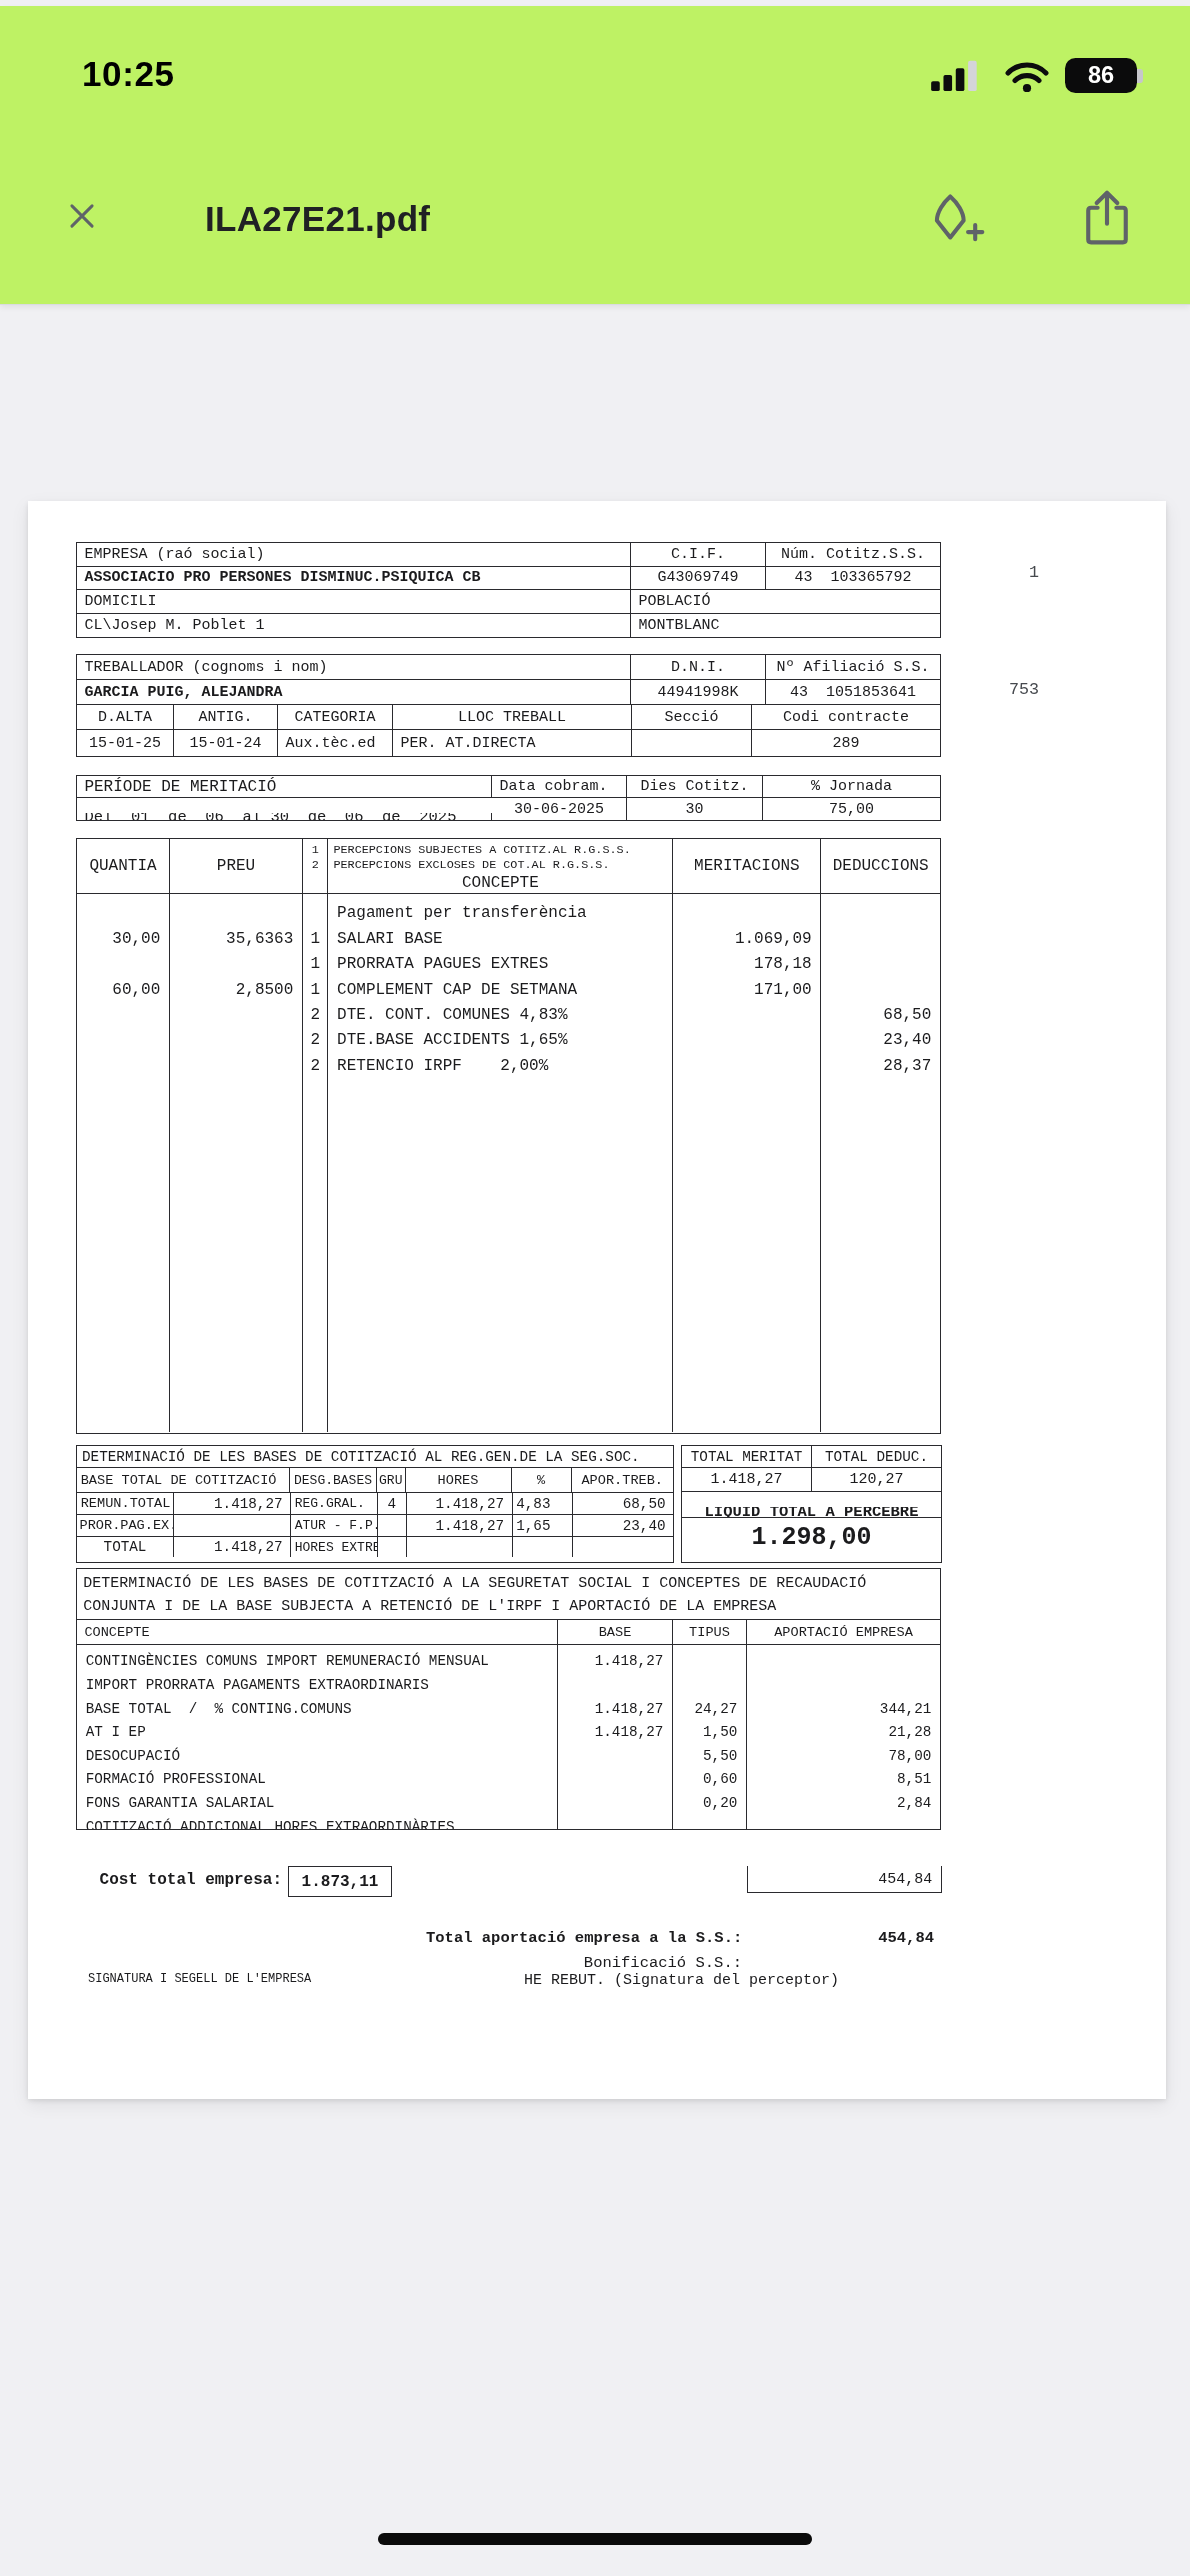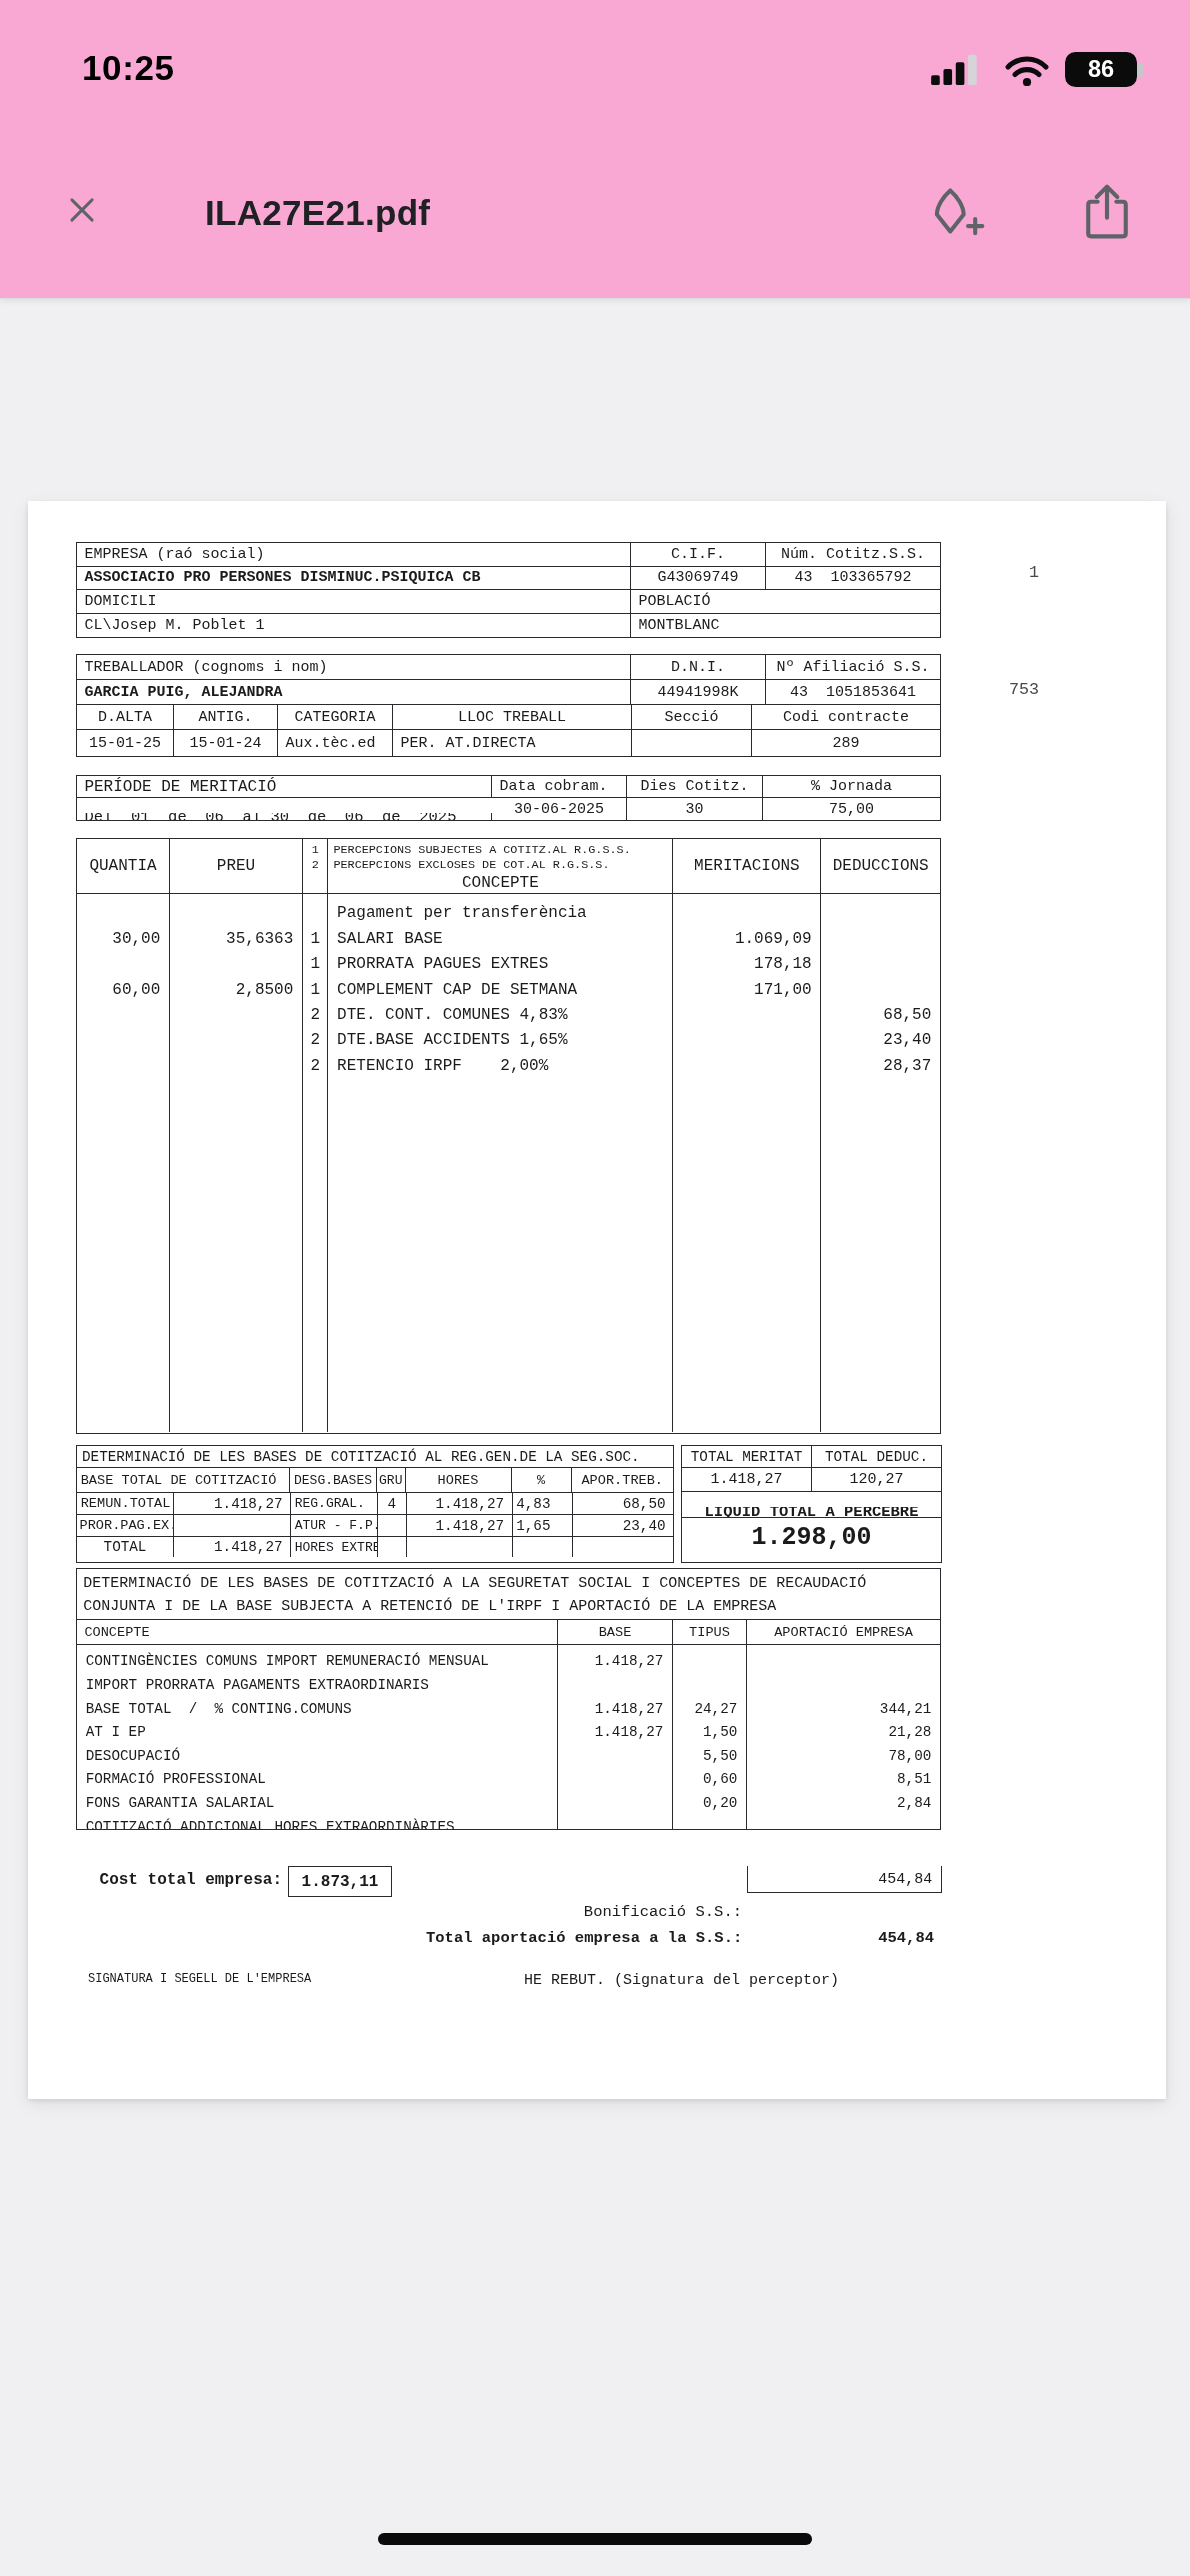--- a/index.html
+++ b/index.html
@@ -1,17 +1,17 @@
 <!DOCTYPE html>
 <html style="font-size:10px"><head>
 <meta charset="utf-8">
 <style>
   html,body{margin:0;padding:0;width:1190px;height:2576px;background:#f0f0f3;overflow:hidden;
     font-family:"Liberation Sans","DejaVu Sans",sans-serif;}
-  .chrome{position:absolute;left:0;top:0;width:1190px;height:298px;background:#f9a8d4;
+  .chrome{position:absolute;left:0;top:6px;width:1190px;height:298px;background:#bef264;
     border-bottom:0.6px solid #dadce0;box-shadow:0 2.5px 6.2px rgba(0,0,0,.07);}
   .time{position:absolute;left:82px;top:48px;font-size:35px;font-weight:700;color:#000;letter-spacing:0.6px;}
   .sig{position:absolute;left:931px;top:53px;}
   .wifi{position:absolute;left:1003px;top:53px;}
   .batt{position:absolute;left:1065px;top:52px;width:72px;height:35px;background:#0b0b0c;border-radius:10.5px;
     color:#fff;font-size:23.6px;font-weight:700;display:flex;align-items:center;justify-content:center;}
   .batt-nub{position:absolute;left:1137px;top:63px;width:6.2px;height:13.6px;background:#c6c6cb;border-radius:0 3.1px 3.1px 0;}
   .closebtn{position:absolute;left:60px;top:188px;width:43px;height:43px;display:flex;align-items:center;justify-content:center;}
   .title{position:absolute;left:205px;top:193px;font-size:35px;font-weight:600;color:#202124;letter-spacing:0.3px;}
   .iconbtn{position:absolute;width:62px;height:62px;display:flex;align-items:center;justify-content:center;}
@@ -64,21 +64,21 @@
   .t6title span{display:block;height:23.6px;line-height:23.6px;font-size:15px;white-space:pre;}
   .recbody{display:grid;grid-template-columns:481px 115px 74px 1fr;height:216px;}
   .recbody .bcol{padding-top:5px;}
   .recbody .ln{height:23.6px;line-height:23.6px;font-size:14.3px;}
 
   .cost-label{position:absolute;left:48px;top:1370px;width:206px;text-align:right;font-weight:700;font-size:16px;white-space:pre;}
   .cost-box{position:absolute;left:260px;top:1365px;width:104px;height:31px;border:1.9px solid #2a2a2e;
     display:flex;align-items:center;justify-content:center;font-weight:700;font-size:16px;}
   .apor-box{position:absolute;left:719px;top:1365px;width:195px;height:27px;border:1.2px solid #2a2a2e;border-top:none;
     display:flex;align-items:center;justify-content:flex-end;padding-right:8.7px;font-size:15px;}
-  .bonif{position:absolute;left:471px;top:1402px;width:243px;text-align:right;font-size:15.5px;}
+  .bonif{position:absolute;left:471px;top:1453px;width:243px;text-align:right;font-size:15.5px;}
   .tot-lab{position:absolute;left:398px;top:1428px;font-weight:700;font-size:15.5px;white-space:pre;}
   .tot-val{position:absolute;left:813px;top:1428px;width:93px;text-align:right;font-weight:700;font-size:15.5px;}
   .sig-l{position:absolute;left:60px;top:1471px;font-size:12px;white-space:pre;}
   .sig-r{position:absolute;left:496px;top:1471px;font-size:15px;white-space:pre;}
   .pgnum{position:absolute;color:#46494e;font-size:16.7px;}
   .pg1{left:1001px;top:62px;} .pg407{left:981px;top:179px;}
 
   .homebar{position:absolute;left:378px;top:2533px;width:434px;height:12.4px;border-radius:6.2px;background:#0a0a0a;}
 </style>
 </head>

